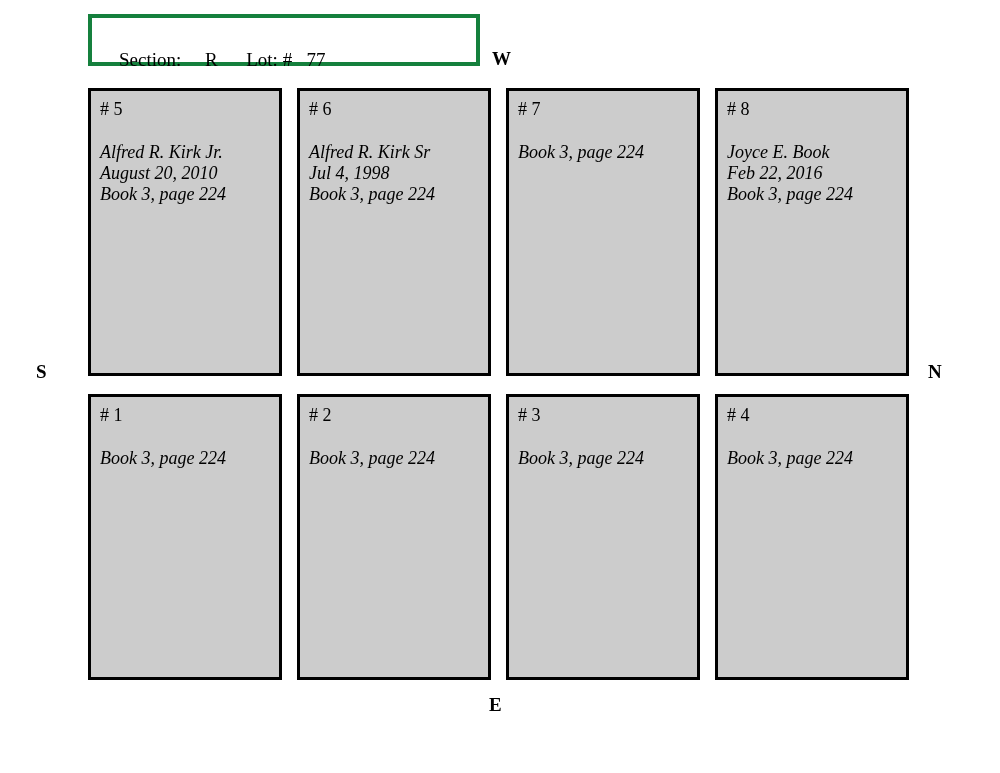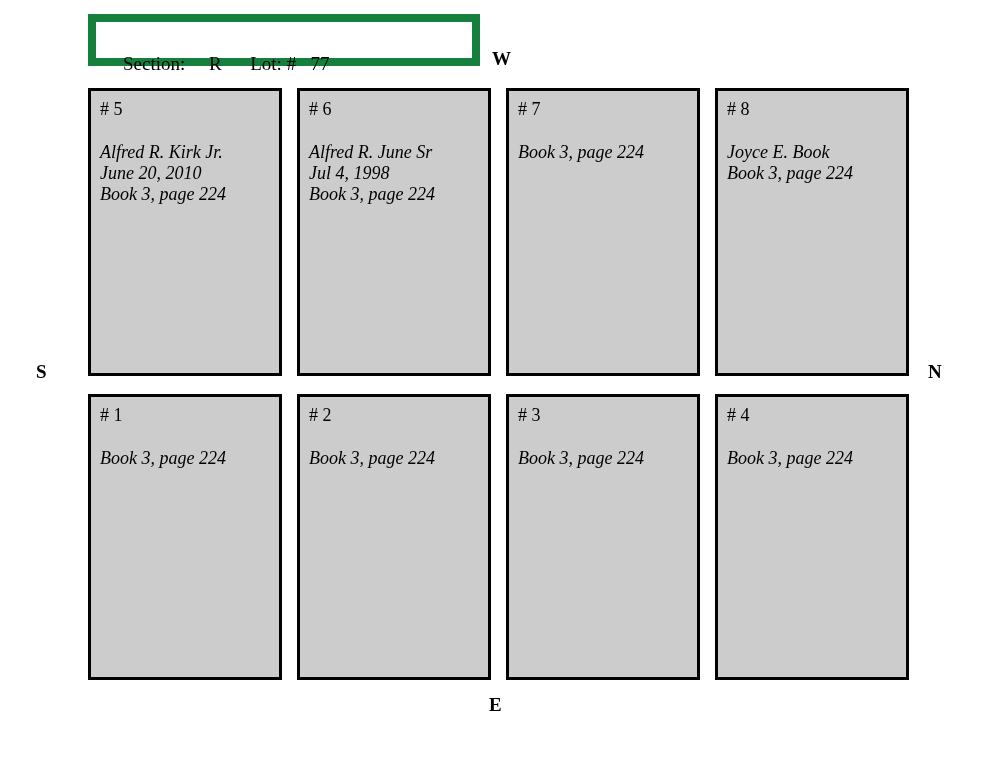--- a/index.html
+++ b/index.html
@@ -17,21 +17,21 @@
   }
 
   
   #header-box {
     position: absolute;
     left: 88px;
     top: 14px;
     width: 392px;
     height: 52px;
     background: #ffffff;
-    border: 8px solid #15803d;
+    border: 4px solid #15803d;
     box-sizing: border-box;
     padding-left: 31px;
   }
   #header-row {
     position: absolute;
     left: 8px;
     top: 6px;
     white-space: pre;
     font-size: 19px;
     line-height: 24px;
@@ -114,45 +114,46 @@
 <div class="compass" id="compass-e">E</div>
 
 <div id="plot-grid">
 
   <div class="plot-row" id="plot-row-top">
 
     <div class="plot-cell col-0">
       <div class="plot-id"># 5</div>
       <div class="plot-body">
         <div class="plot-line">Alfred R. Kirk Jr.</div>
-        <div class="plot-line">June 20, 2010</div>
+        <div class="plot-line">August 20, 2010</div>
         <div class="plot-line">Book 3, page 224</div>
       </div>
     </div>
 
     <div class="plot-cell col-1">
       <div class="plot-id"># 6</div>
       <div class="plot-body">
-        <div class="plot-line">Alfred R. June Sr</div>
+        <div class="plot-line">Alfred R. Kirk Sr</div>
         <div class="plot-line">Jul 4, 1998</div>
         <div class="plot-line">Book 3, page 224</div>
       </div>
     </div>
 
     <div class="plot-cell col-2">
       <div class="plot-id"># 7</div>
       <div class="plot-body">
         <div class="plot-line">Book 3, page 224</div>
       </div>
     </div>
 
     <div class="plot-cell col-3">
       <div class="plot-id"># 8</div>
       <div class="plot-body">
         <div class="plot-line">Joyce E. Book</div>
+        <div class="plot-line">Feb 22, 2016</div>
         <div class="plot-line">Book 3, page 224</div>
       </div>
     </div>
 
   </div>
 
   <div class="plot-row" id="plot-row-bottom">
 
     <div class="plot-cell col-0">
       <div class="plot-id"># 1</div>

